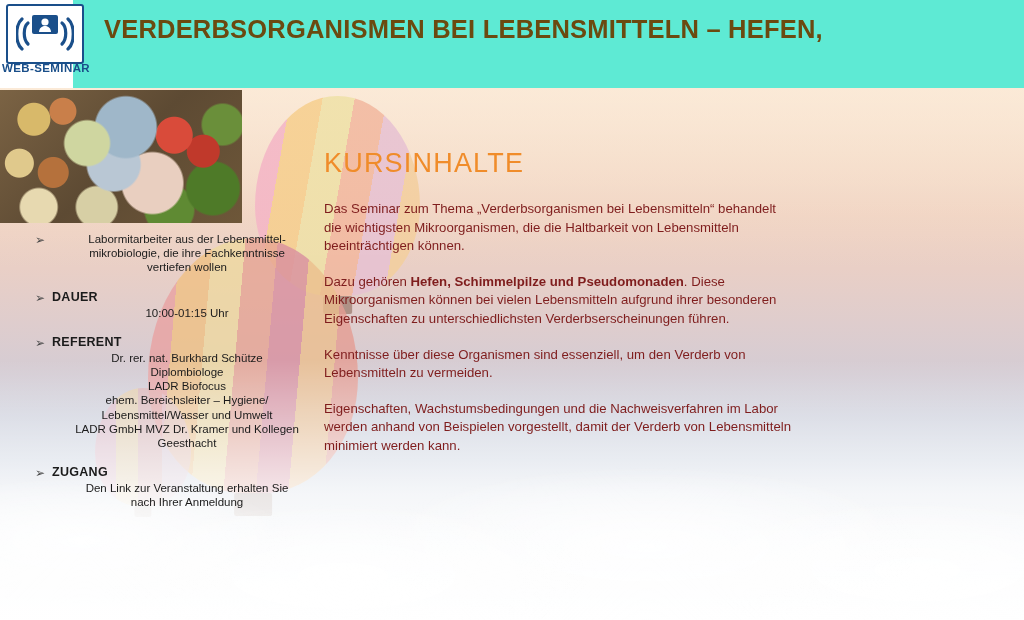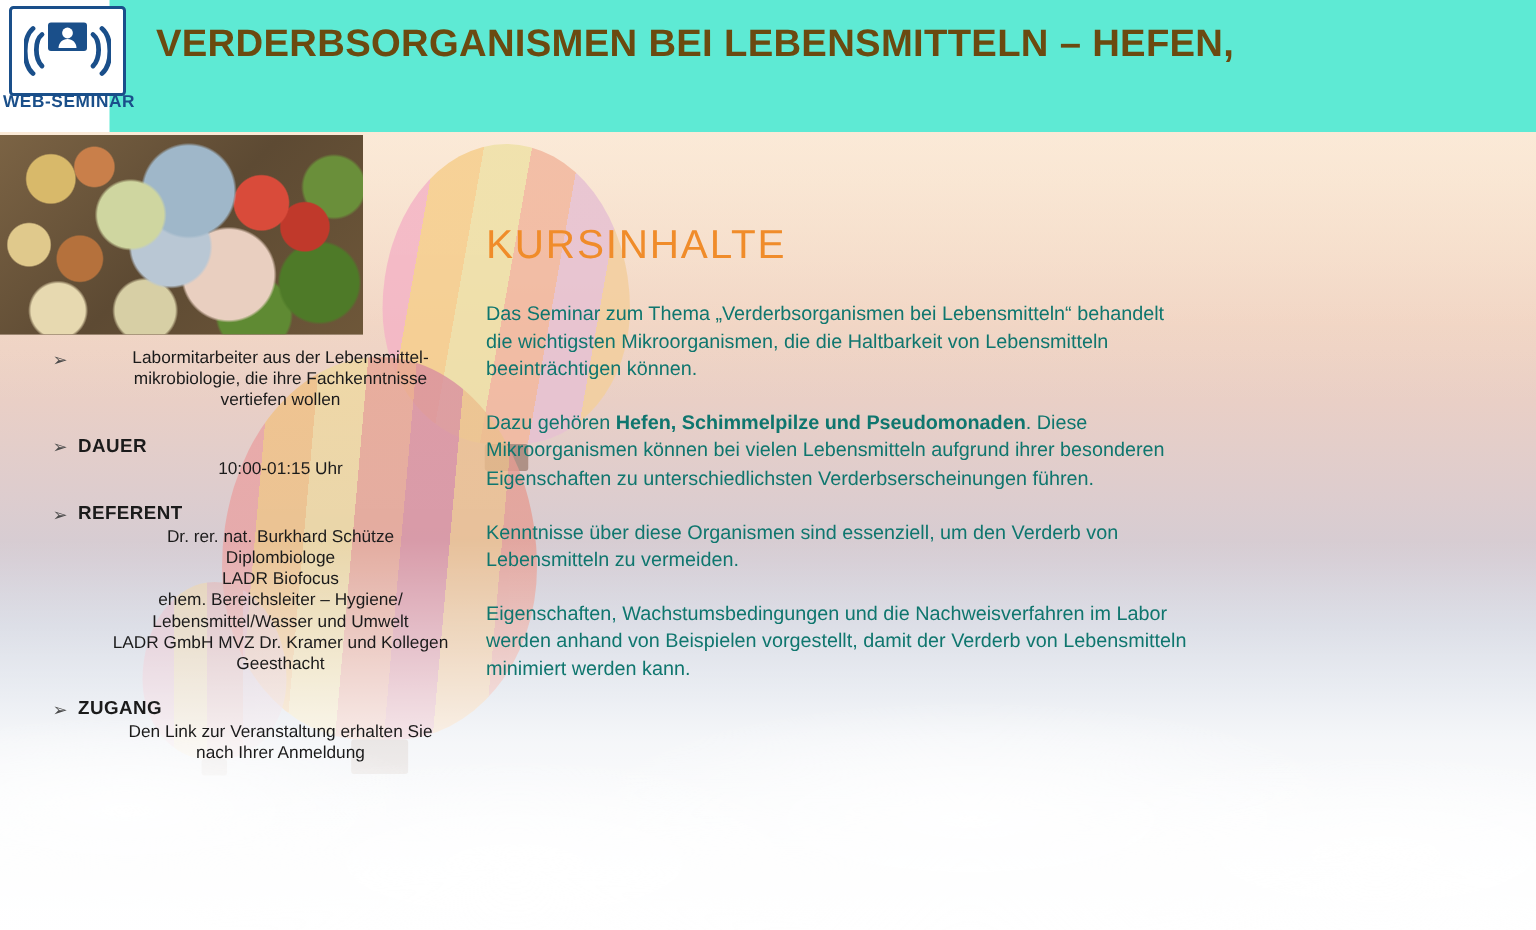--- a/index.html
+++ b/index.html
@@ -247,21 +247,21 @@
     color: #f08c2a;
     font-size: 27px;
     font-weight: normal;
     letter-spacing: 1.2px;
     margin: 0 0 22px 0;
     line-height: 30px;
   }
   .para {
     font-size: 13.2px;
     line-height: 18.6px;
-    color: #0f766e;
+    color: #7f1d1d;
     margin-bottom: 17px;
   }
   .para b { font-weight: bold; }
 </style>
 </head>
 <body>
 
 <div id="page">
 
   <div class="bg">

